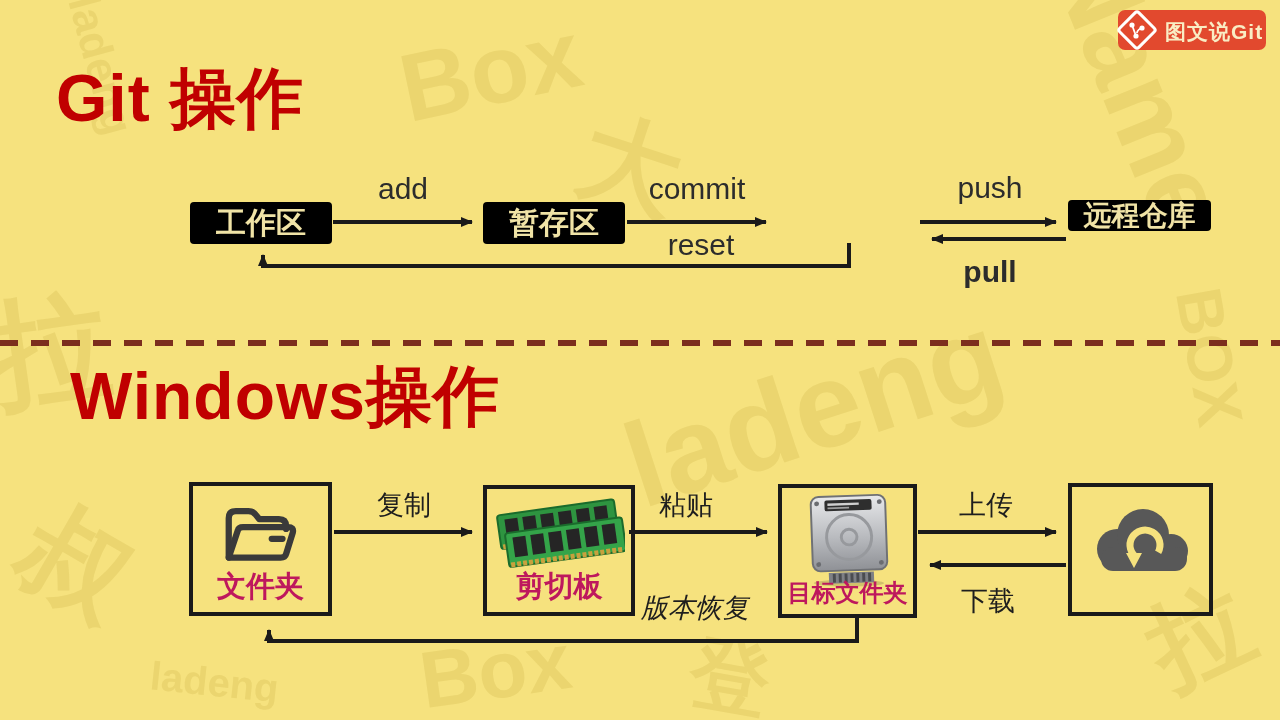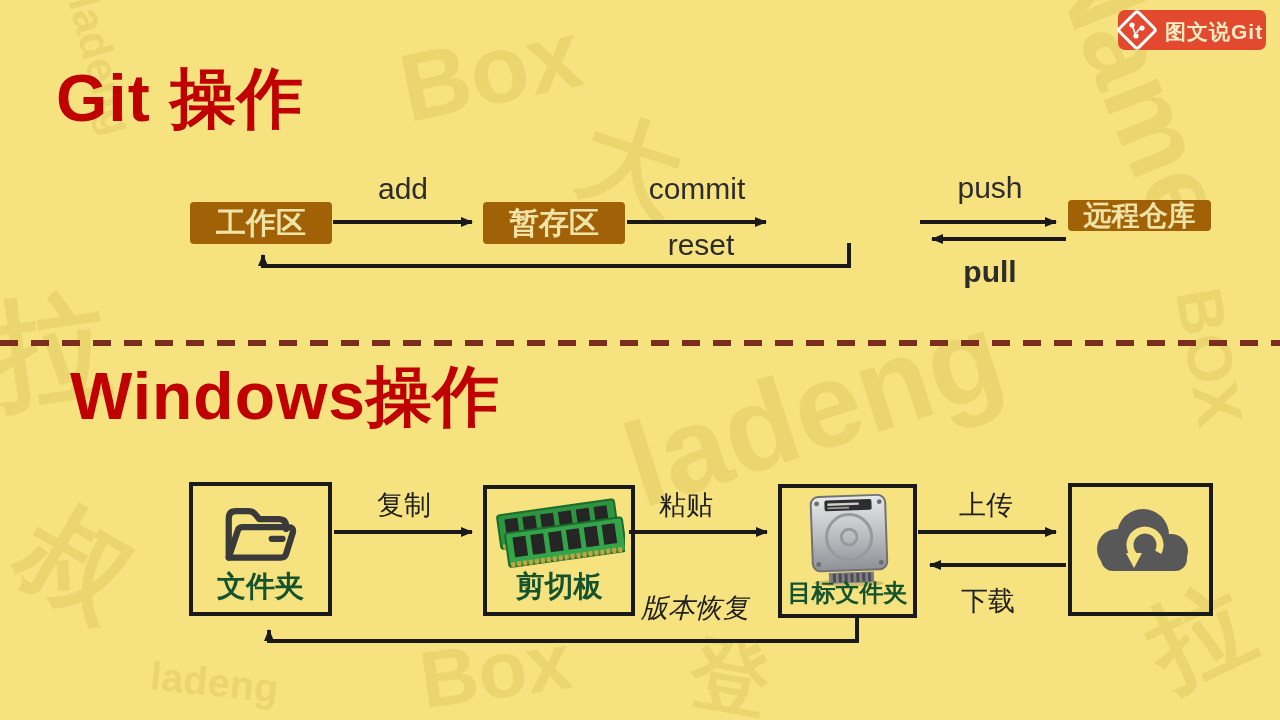--- a/index.html
+++ b/index.html
@@ -34,29 +34,29 @@
   
   #logo{position:absolute;left:1118px;top:10px;width:148px;height:40px;background:#E2492E;border-radius:7px;}
   #logo .diamond{position:absolute;left:4px;top:5px;width:30px;height:30px;background:#E2492E;
     border:3px solid #FFFFFF;border-radius:4px;transform:rotate(45deg);box-sizing:border-box;
     display:flex;align-items:center;justify-content:center;}
   #logo .diamond svg{transform:rotate(-45deg);}
   #logo .logo-text{position:absolute;left:47px;top:8px;font-size:21px;font-weight:700;color:#F9EDC4;letter-spacing:1px;}
 
   
   .gnode{position:absolute;display:flex;align-items:center;justify-content:center;
-    background:#a16207;color:#F0E3A6;font-weight:700;border-radius:4px;}
+    background:#000000;color:#F0E3A6;font-weight:700;border-radius:4px;}
   #n-workspace{left:190px;top:202px;width:142px;height:42px;font-size:30px;}
   #n-stagearea{left:483px;top:202px;width:142px;height:42px;font-size:30px;}
   #n-repo{left:777px;top:201px;width:142px;height:42px;font-size:30px;}
   #n-remote{left:1068px;top:200px;width:143px;height:31px;font-size:28px;}
 
   
   .wnode{position:absolute;border:4px solid #1A1A1A;box-sizing:border-box;}
-  .wnode .wlabel{position:absolute;left:0;right:0;bottom:5px;text-align:center;font-weight:700;color:#14532d;}
+  .wnode .wlabel{position:absolute;left:0;right:0;bottom:5px;text-align:center;font-weight:700;color:#be185d;}
   .wnode .wicon{position:absolute;left:50%;transform:translateX(-50%);}
   #w-folder{left:189px;top:482px;width:143px;height:134px;}
   #w-folder .wlabel{font-size:29px;}
   #w-folder .wicon{top:12px;}
   #w-clip{left:483px;top:485px;width:152px;height:131px;}
   #w-clip .wlabel{font-size:29px;}
   #w-clip .wicon{top:8px;}
   #w-target{left:778px;top:484px;width:139px;height:134px;}
   #w-target .wlabel{font-size:24px;}
   #w-target .wicon{top:2px;}

